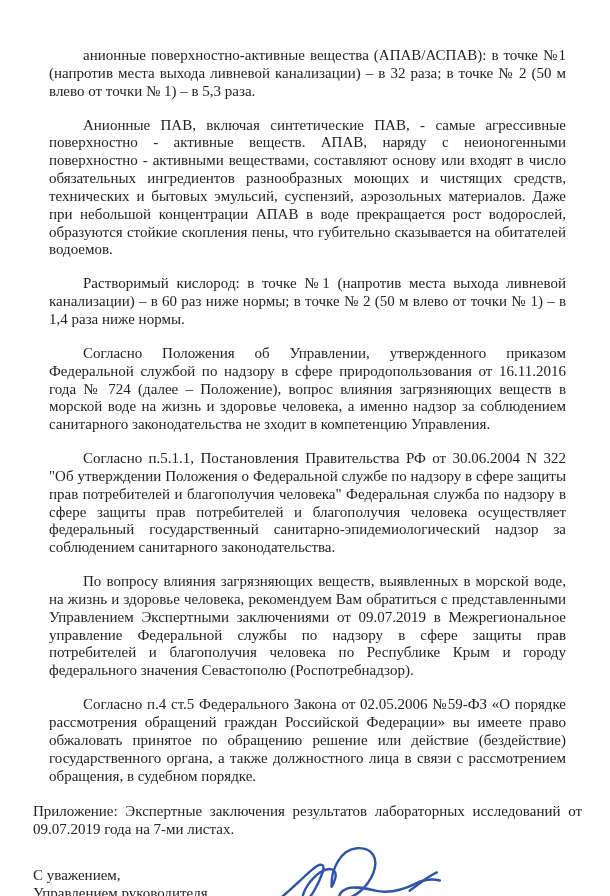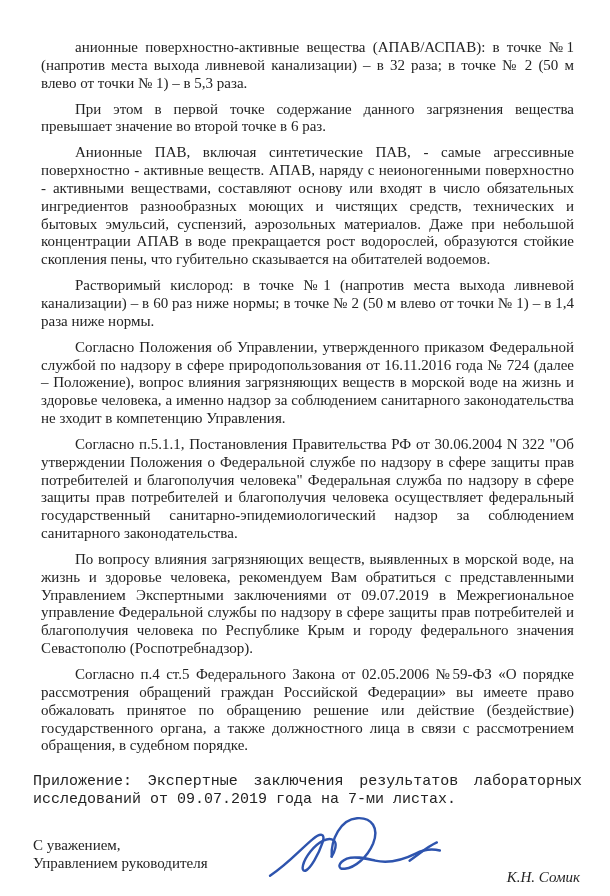--- a/index.html
+++ b/index.html
@@ -15,30 +15,29 @@
     overflow: hidden;
     box-sizing: border-box;
     padding: 31px 28px 0 33px;
     font-family: "Liberation Serif", "DejaVu Serif", serif;
     font-size: 15px;
     line-height: 17.85px;
     color: #232323;
   }
   .body-text { width: 549px; }
   .para {
-    margin: 8px;
+    margin: 16px;
     text-align: justify;
     text-indent: 34px;
   }
   .attachment {
     margin: 18px 0 0 0;
     width: 549px;
     text-align: justify;
     text-indent: 0;
-    font-family: Liberation Mono, monospace;
   }
   .closing {
     position: relative;
     margin-top: 24px;
     width: 549px;
     height: 54px;
   }
   .closing-left {
     position: absolute;
     left: 0;
@@ -64,21 +63,20 @@
     stroke-linecap: round;
     stroke-linejoin: round;
   }
 </style>
 </head>
 <body>
 
 <div class="page">
   <div class="body-text">
     <p class="para">анионные поверхностно-активные вещества (АПАВ/АСПАВ): в точке №1 (напротив места выхода ливневой канализации) – в 32 раза; в точке № 2 (50 м влево от точки № 1) – в 5,3 раза.</p>
-    <p class="para">При этом в первой точке содержание данного загрязнения вещества превышает значение во второй точке в 6 раз.</p>
     <p class="para">Анионные ПАВ, включая синтетические ПАВ, - самые агрессивные поверхностно - активные веществ. АПАВ, наряду с неионогенными поверхностно - активными веществами, составляют основу или входят в число обязательных ингредиентов разнообразных моющих и чистящих средств, технических и бытовых эмульсий, суспензий, аэрозольных материалов. Даже при небольшой концентрации АПАВ в воде прекращается рост водорослей, образуются стойкие скопления пены, что губительно сказывается на обитателей водоемов.</p>
     <p class="para">Растворимый кислород: в точке №1 (напротив места выхода ливневой канализации) – в 60 раз ниже нормы; в точке № 2 (50 м влево от точки № 1) – в 1,4 раза ниже нормы.</p>
     <p class="para">Согласно Положения об Управлении, утвержденного приказом Федеральной службой по надзору  в сфере природопользования от 16.11.2016 года № 724 (далее – Положение), вопрос влияния загрязняющих веществ в морской воде на жизнь и здоровье человека, а именно надзор за соблюдением санитарного законодательства не зходит в компетенцию Управления.</p>
     <p class="para">Согласно п.5.1.1, Постановления Правительства РФ от 30.06.2004 N 322 "Об утверждении Положения о Федеральной службе по надзору в сфере защиты прав потребителей и благополучия человека"  Федеральная служба по надзору в сфере защиты прав потребителей и благополучия человека осуществляет федеральный государственный санитарно-эпидемиологический надзор за соблюдением санитарного законодательства.</p>
     <p class="para">По вопросу влияния загрязняющих веществ, выявленных в морской воде, на жизнь и здоровье человека, рекомендуем Вам обратиться с представленными Управлением Экспертными заключениями от 09.07.2019 в Межрегиональное управление Федеральной службы по надзору в сфере защиты прав потребителей и благополучия человека по Республике Крым и городу федерального значения Севастополю (Роспотребнадзор).</p>
     <p class="para">Согласно п.4 ст.5 Федерального Закона от 02.05.2006 №59-ФЗ «О порядке рассмотрения обращений граждан Российской Федерации» вы имеете право обжаловать принятое по обращению решение или действие (бездействие) государственного органа, а также должностного лица в связи с рассмотрением обращения, в судебном порядке.</p>
   </div>
 
   <p class="attachment">Приложение: Экспертные заключения результатов лабораторных исследований от 09.07.2019 года на 7-ми листах.</p>
 

